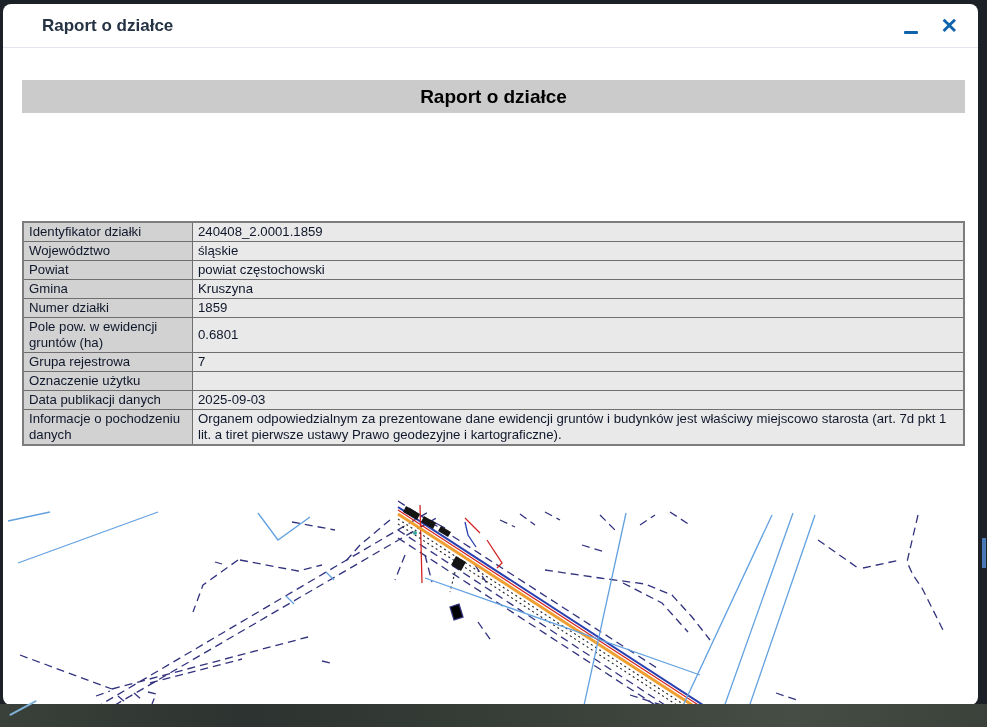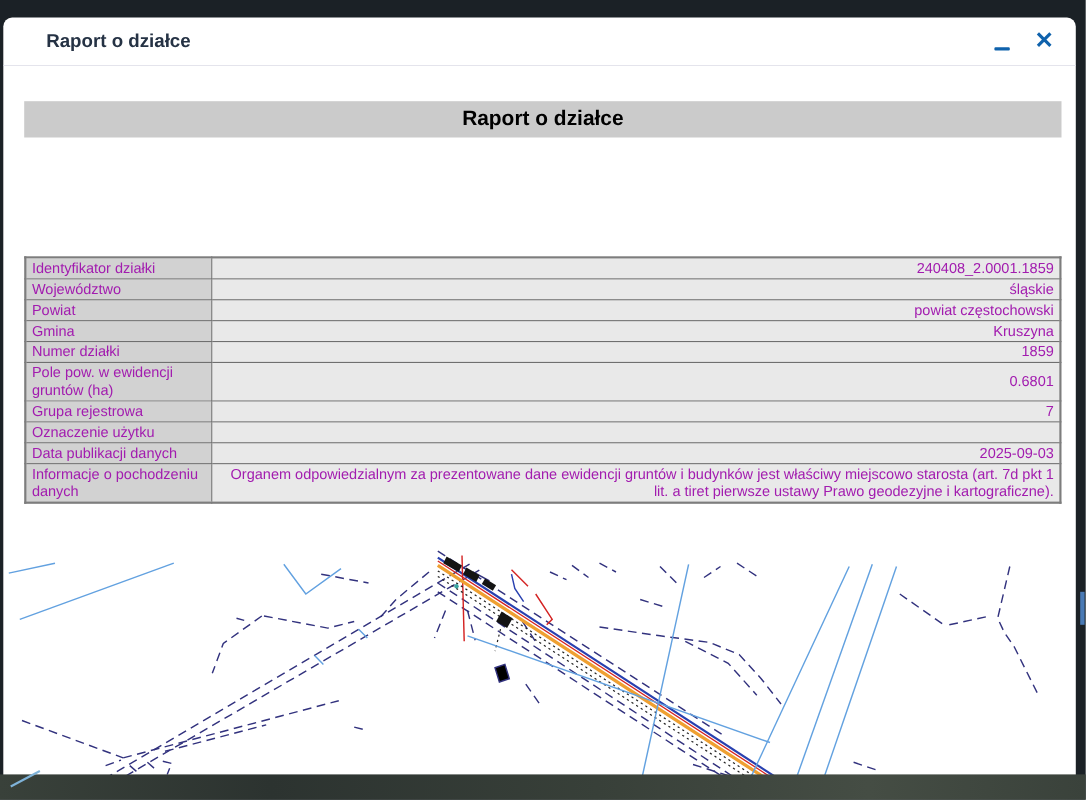--- a/index.html
+++ b/index.html
@@ -16,21 +16,21 @@
   .backdrop-bottom .streak {
     position:absolute; left:8px; top:3px; width:30px; height:2px;
     background:#7fb3d9; transform:rotate(-28deg);
   }
   .backdrop-right-accent {
     position:absolute; right:1px; top:538px; width:4px; height:30px;
     background:#4a7ab5; z-index:1;
   }
   
   .dialog {
-    position:absolute; left:3px; top:16px; width:975px; height:701px;
+    position:absolute; left:3px; top:4px; width:975px; height:701px;
     background:#ffffff; border-radius:8px; z-index:2;
   }
   .titlebar {
     position:absolute; left:0; top:0; width:100%; height:43px;
     border-bottom:1px solid #e4e4ec; display:flex; align-items:center;
     border-radius:8px 8px 0 0;
   }
   .title {
     margin-left:39px; font-size:17px; font-weight:bold; color:#253244;
   }
@@ -53,29 +53,29 @@
     position:absolute; left:19px; width:943px; height:33px;
     background:#cbcbcb; color:#000; font-size:19px; font-weight:bold;
     text-align:center; line-height:33px;
   }
   #hdr-report  { top:76px; }
   #hdr-basic   { top:132px; }
   
   .info-table {
     position:absolute; left:19px; top:217px; width:943px;
     border-collapse:collapse; table-layout:fixed;
-    font-size:13.2px; color:#a21caf;
+    font-size:13.2px; color:#0f172a;
     border:2px solid #7d7d7d;
   }
   .info-table td {
     border:1px solid #6f6f6f; padding:1px 5px; line-height:16px;
     vertical-align:middle; overflow:hidden;
   }
   .info-table td.lbl { width:158px; background:#d2d2d2; }
-  .info-table td.val { background:#e9e9e9;text-align:right; }
+  .info-table td.val { background:#e9e9e9; }
   
   .map-svg { position:absolute; left:0; top:500px; z-index:3; }
   .map-svg polyline, .map-svg path { fill:none; }
   .dash  { stroke-dasharray:8 5; stroke-width:1.3; }
   .dot   { stroke-dasharray:2 3; stroke-width:1.1; }
   .lw13  { stroke-width:1.3; }
   .lw12  { stroke-width:1.2; }
   .lw2   { stroke-width:2; }
   .lw3   { stroke-width:3; }
 </style>

